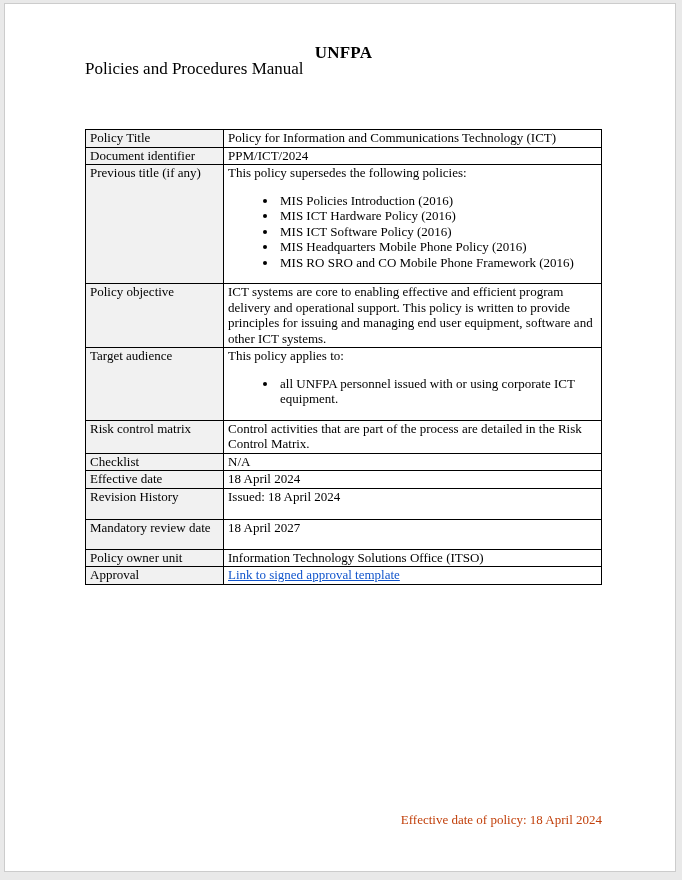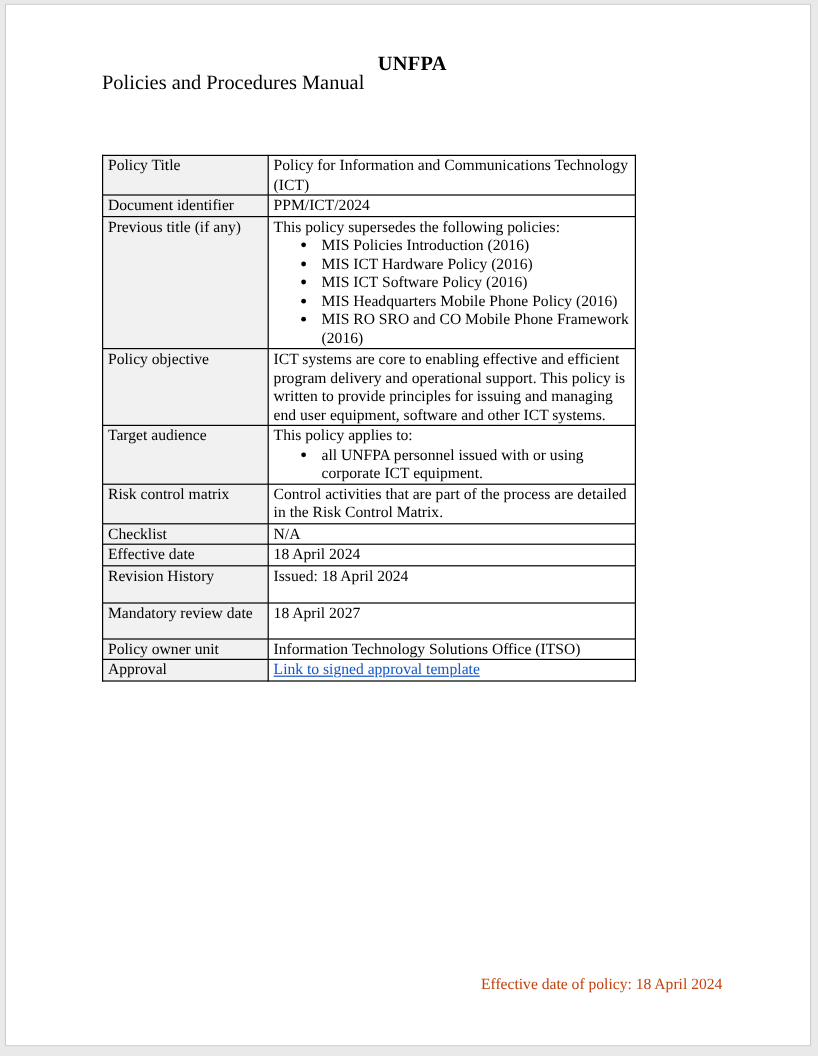--- a/index.html
+++ b/index.html
@@ -47,42 +47,42 @@
     margin-top: 1px;
   }
   .title-line {
     display: flex;
     justify-content: space-between;
     border-bottom: 1px solid #000;
     padding-bottom: 2px;
   }
   table.policy-table {
     border-collapse: collapse;
-    width: 445px;
+    width: 517px;
     margin-top: 53px;
     font-size: 13px;
     line-height: 15.5px;
     color: #000;
   }
   table.policy-table td {
     border: 1px solid #000;
     vertical-align: top;
     padding: 0px 4px 1px 4px;
   }
   td.label-cell {
     width: 129px;
     background: #f1f1f1;
   }
   td.value-cell {
     background: #ffffff;
   }
   tr.revision-row td { height: 29px; }
   tr.mandatory-row td { height: 28px; }
   ul.cell-list {
-    margin: 0;
+    margin: 12px;
     padding: 0 0 0 38px;
     list-style-type: disc;
   }
   ul.cell-list li {
     padding-left: 2px;
   }
   a.doc-link {
     color: #1155cc;
     text-decoration: underline;
     cursor: pointer;

